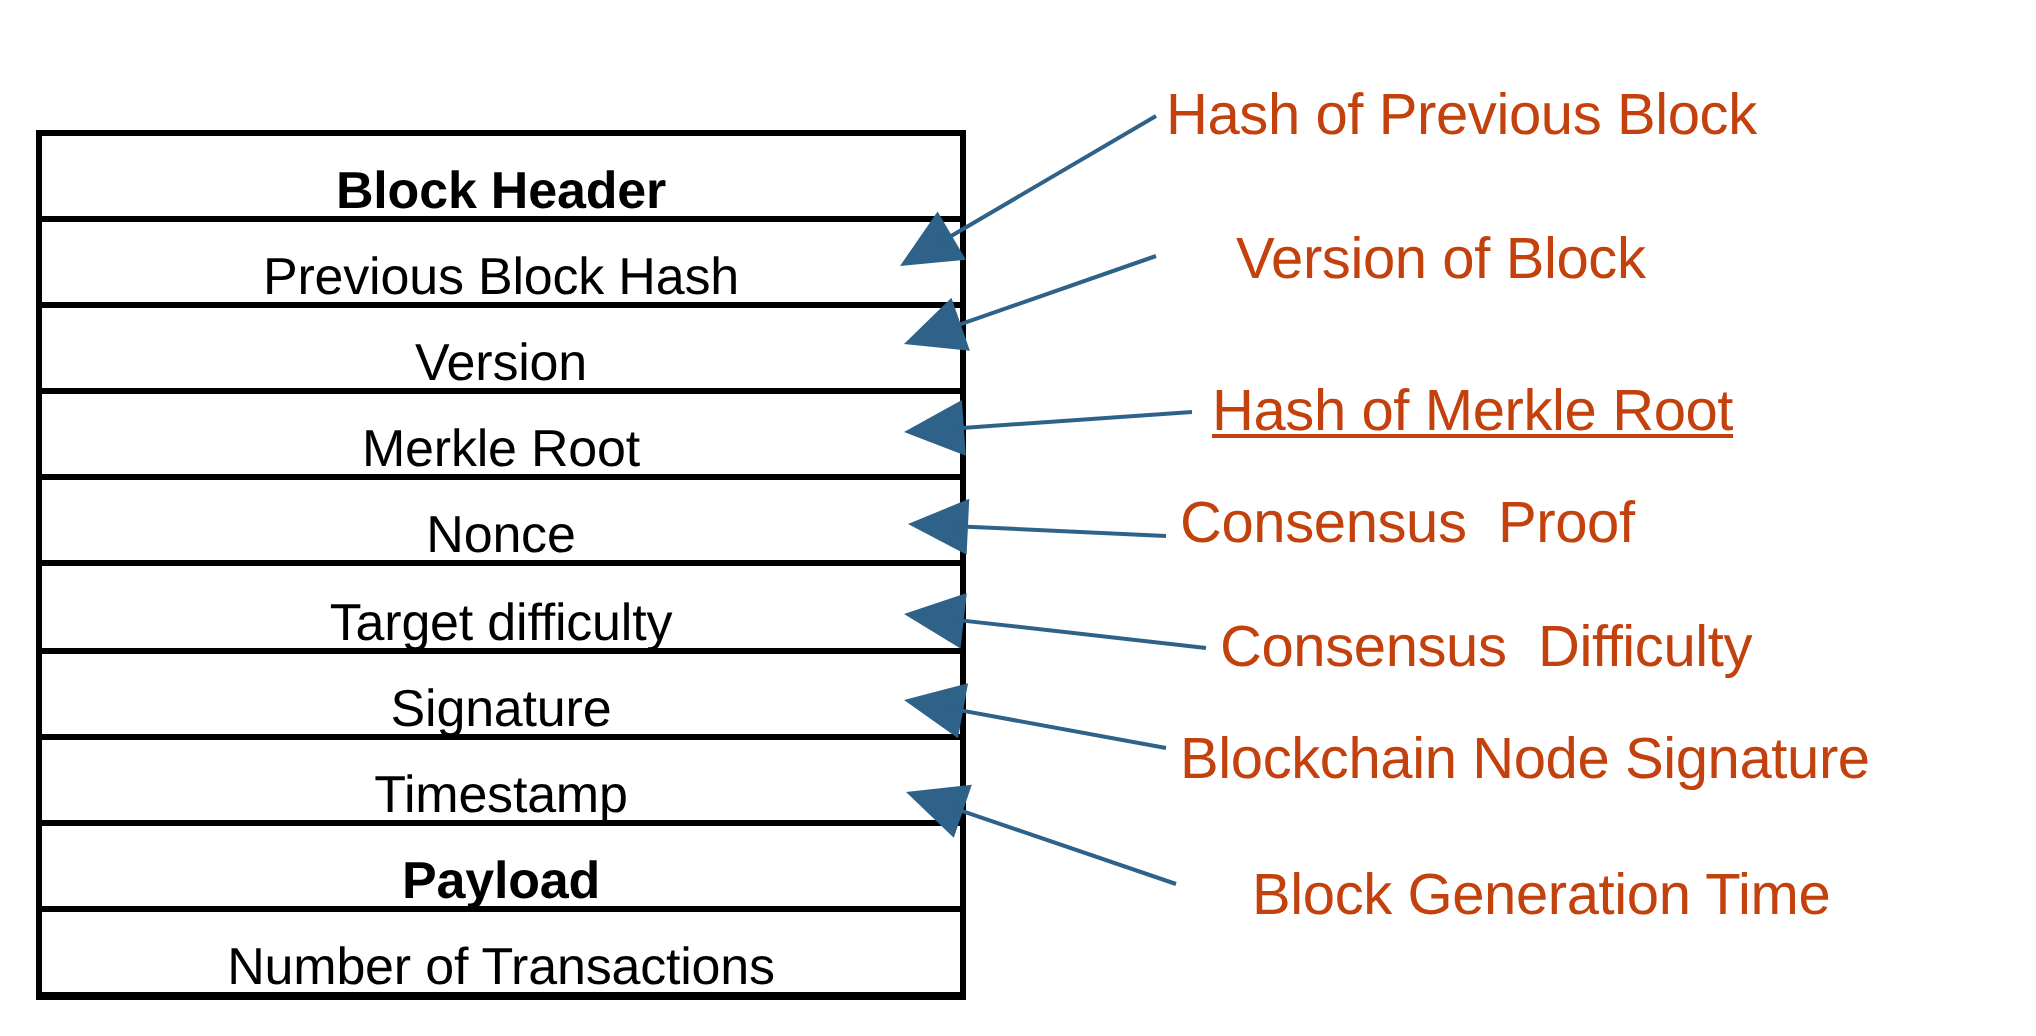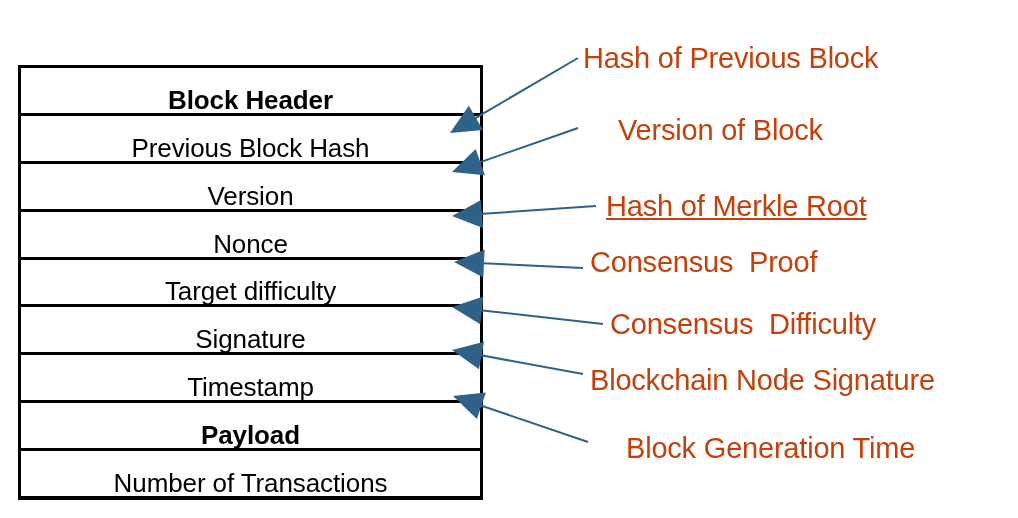--- a/index.html
+++ b/index.html
@@ -83,20 +83,23 @@
       <div class="block-row is-bold">
         <span class="block-row-label">Block Header</span>
       </div>
       <div class="block-row">
         <span class="block-row-label">Previous Block Hash</span>
       </div>
       <div class="block-row">
         <span class="block-row-label">Version</span>
       </div>
       <div class="block-row">
+        <span class="block-row-label">Merkle Root</span>
+      </div>
+      <div class="block-row">
         <span class="block-row-label">Nonce</span>
       </div>
       <div class="block-row">
         <span class="block-row-label">Target difficulty</span>
       </div>
       <div class="block-row">
         <span class="block-row-label">Signature</span>
       </div>
       <div class="block-row">
         <span class="block-row-label">Timestamp</span>

